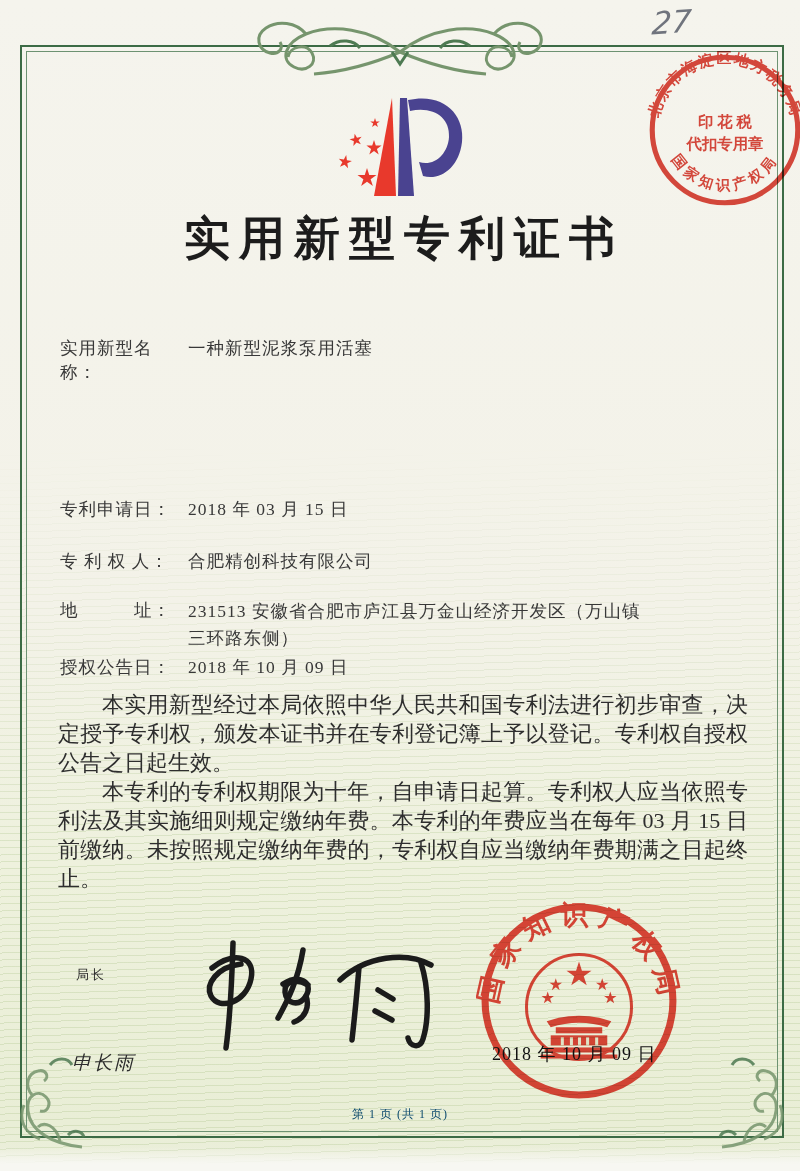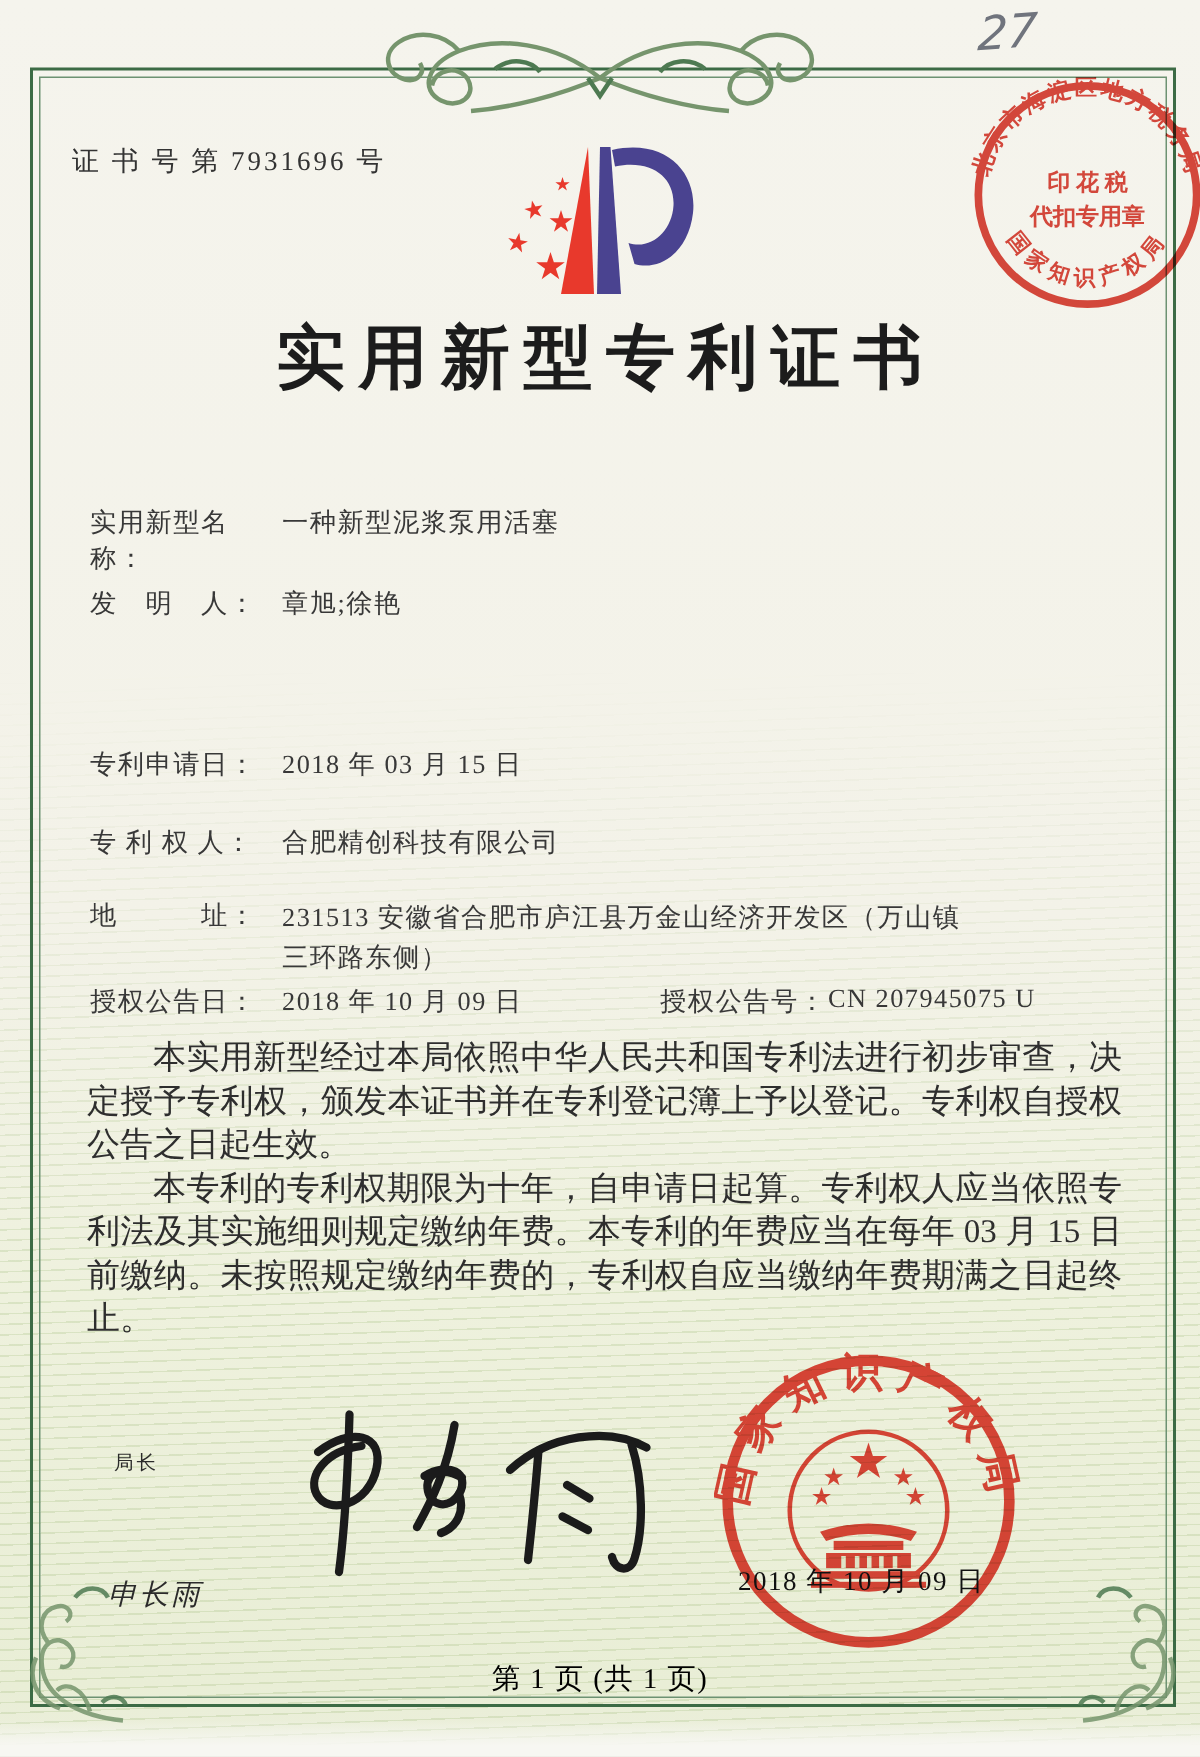--- a/index.html
+++ b/index.html
@@ -56,21 +56,21 @@
   .autograph{position:absolute;left:182px;top:938px;}
   .autograph path{stroke:#1b1b1b;stroke-width:5.5;fill:none;stroke-linecap:round;stroke-linejoin:round;}
   
   .seal{position:absolute;left:476px;top:898px;opacity:.93;mix-blend-mode:multiply;}
   .seal-ring{fill:none;stroke:var(--seal_red,#e23a2e);stroke-width:7;}
   .seal-arc{font-size:27px;fill:var(--seal_red,#e23a2e);letter-spacing:9px;font-weight:bold;}
   .emblem{fill:var(--seal_red,#e23a2e);}
   .emblem-ring{fill:none;stroke:var(--seal_red,#e23a2e);stroke-width:3;}
   .seal-date{position:absolute;left:492px;top:1042px;font-size:18px;letter-spacing:1px;color:#111;z-index:5;}
   
-  .footer{position:absolute;left:0;top:1106px;width:100%;text-align:center;font-size:19px;color:#000000;letter-spacing:1px;}
+  .footer{position:absolute;left:0;top:1106px;width:100%;text-align:center;font-size:12px;color:#0c4a6e;letter-spacing:1px;}
   .flourish{stroke:#76956d;stroke-width:3;fill:none;}
   .flourish-d{stroke:#4e7a52;}
 </style>
 </head>
 <body>
 
 <div class="page">
   <div class="bg"></div>
   <div class="bottom-edge"></div>
 
@@ -108,21 +108,20 @@
       <path d="M32,90 C16,84 10,70 16,56"></path>
       <path d="M52,92 C48,76 36,72 30,78"></path>
       <path d="M24,46 C16,36 20,24 30,22 C38,20 42,28 36,32"></path>
       <path class="flourish-d" d="M42,16 C48,8 60,8 64,16"></path>
       <path class="flourish-d" d="M60,86 C66,80 74,82 76,88"></path>
     </g>
   </svg>
 
   <div class="handwritten">27</div>
 
-  <div class="cert-no">证 书 号 第 7931696 号</div>
 
   <svg class="tax-stamp" width="164" height="164" viewBox="0 0 160 160">
     <circle class="ts-ring" cx="80" cy="80" r="71"></circle>
     <path id="ts-top" d="M 16,97 A 66,66 0 1 1 144,97" fill="none"></path>
     <text class="ts-arc"><textPath href="#ts-top" startOffset="50%" text-anchor="middle">北京市海淀区地方税务局</textPath></text>
     <text class="ts-center" x="80" y="77">印 花 税</text>
     <text class="ts-center" x="80" y="99">代扣专用章</text>
     <path id="ts-bot" d="M 24,100 A 60,60 0 0 0 136,100" fill="none"></path>
     <text class="ts-arc small"><textPath href="#ts-bot" startOffset="50%" text-anchor="middle">国家知识产权局</textPath></text>
   </svg>
@@ -138,38 +137,32 @@
     <polygon fill="#e8392c" points="62,8 44,106 66,106"></polygon>
     <polygon fill="#4a4390" points="70,8 77,8 84,106 68,106"></polygon>
     <path fill="#4a4390" d="M78,10 C114,2 135,25 132,52 C129,78 110,91 93,86 L89,72 C104,77 118,64 119,47 C120,28 104,16 80,21 Z"></path>
   </svg>
 
   <div class="title">实用新型专利证书</div>
 
   <div class="field-row" style="top:336px">
     <span class="lbl">实用新型名称：</span><span class="val">一种新型泥浆泵用活塞</span>
   </div>
-  <div class="field-row" style="top:390px">
-    <span class="lbl">发　明　人：</span><span class="val">章旭;徐艳</span>
-  </div>
   <div class="field-row" style="top:497px">
     <span class="lbl">专利申请日：</span><span class="val">2018 年 03 月 15 日</span>
   </div>
   <div class="field-row" style="top:549px">
     <span class="lbl">专 利 权 人：</span><span class="val">合肥精创科技有限公司</span>
   </div>
   <div class="field-row" style="top:598px">
     <span class="lbl">地　　　址：</span><span class="val pre">231513 安徽省合肥市庐江县万金山经济开发区（万山镇
 三环路东侧）</span>
   </div>
   <div class="field-row" style="top:655px">
     <span class="lbl">授权公告日：</span><span class="val">2018 年 10 月 09 日</span>
-    <span class="pair2">
-      <span class="lbl">授权公告号：</span><span class="val">CN 207945075 U</span>
-    </span>
   </div>
 
   <div class="body-text">
     <p>本实用新型经过本局依照中华人民共和国专利法进行初步审查，决定授予专利权，颁发本证书并在专利登记簿上予以登记。专利权自授权公告之日起生效。</p>
     <p>本专利的专利权期限为十年，自申请日起算。专利权人应当依照专利法及其实施细则规定缴纳年费。本专利的年费应当在每年 03 月 15 日前缴纳。未按照规定缴纳年费的，专利权自应当缴纳年费期满之日起终止。</p>
   </div>
 
   <div class="sig-title">局长</div>
   <div class="sig-name">申长雨</div>
   <svg class="autograph" width="262" height="118" viewBox="0 0 262 118">

